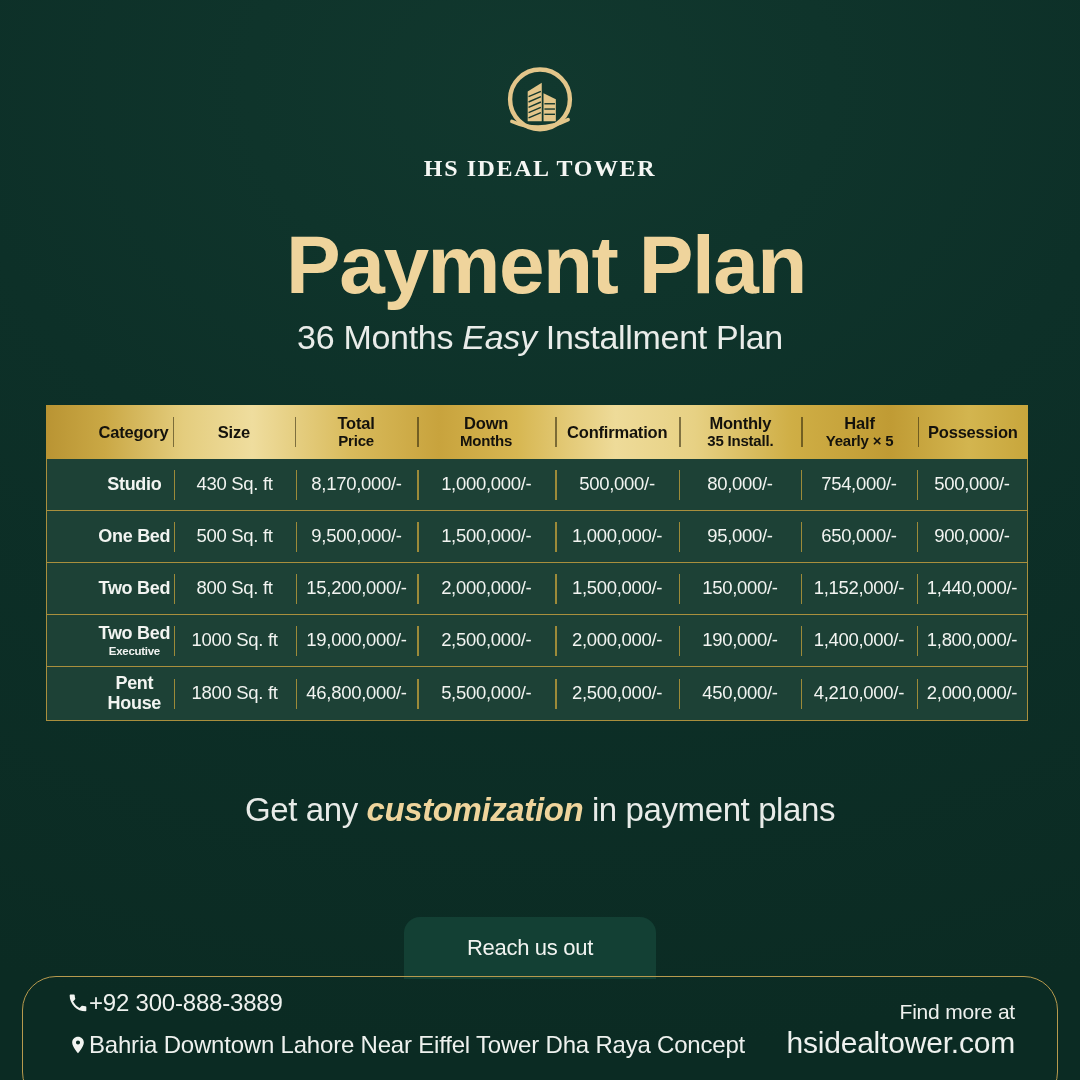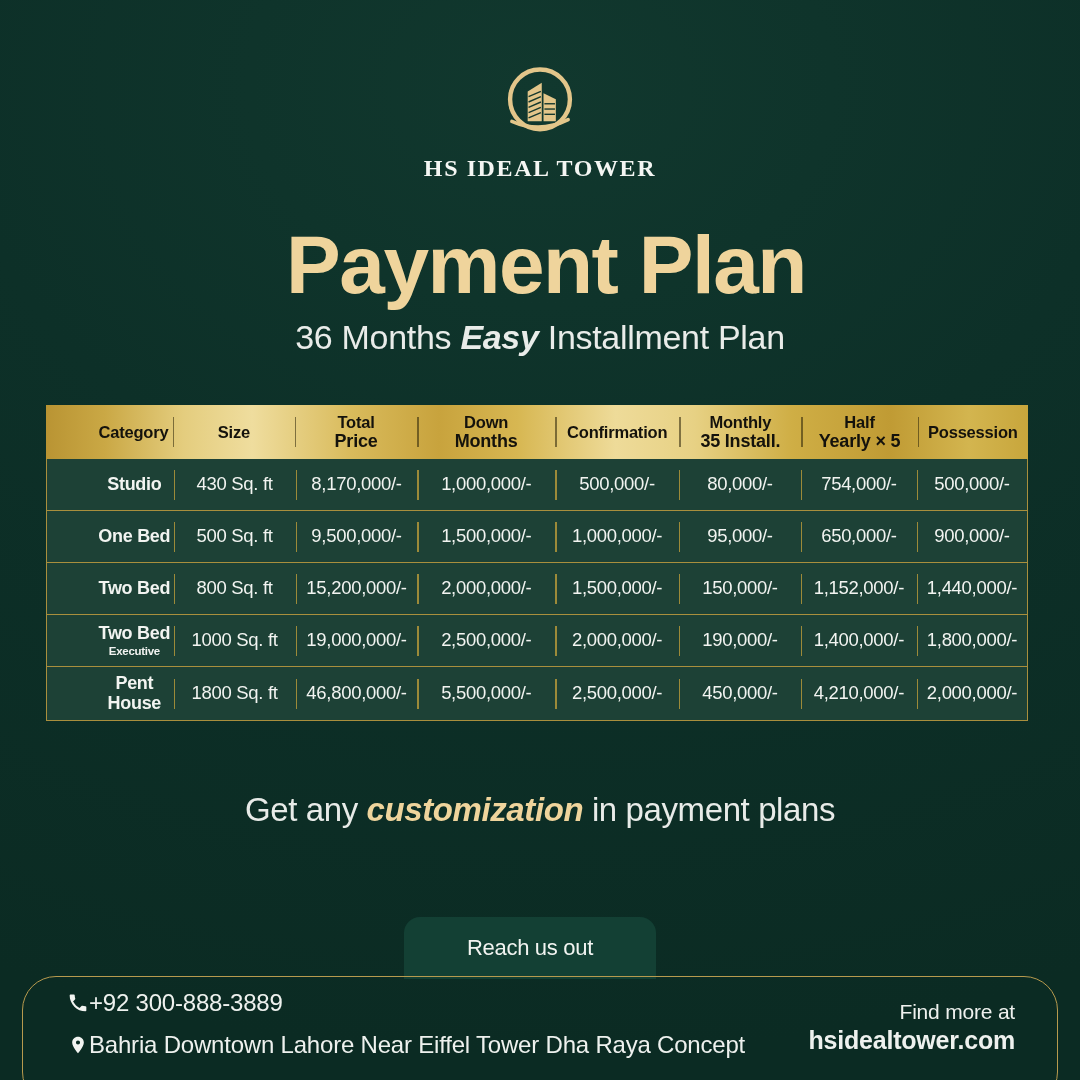--- a/index.html
+++ b/index.html
@@ -43,21 +43,21 @@
     padding-left:12px;
   }
   .subtitle {
     position:absolute; top:318px; left:0; right:0;
     text-align:center;
     font-size:34px;
     font-weight:500;
     color:#e9ece9;
     letter-spacing:-0.3px;
   }
-  .subtitle .em { font-style:italic; font-weight:700; }
+  .subtitle .em { font-style:italic; font-weight:400; }
 
   
   .table-wrap {
     position:absolute;
     left:46px; top:405px;
     width:982px;
   }
   .thead {
     display:flex;
     height:54px;
@@ -77,21 +77,21 @@
     position:relative;
     letter-spacing:-0.2px;
   }
   .thead .cell + .cell::before {
     content:"";
     position:absolute; left:0; top:50%;
     transform:translateY(-50%);
     width:1.5px; height:30px;
     background:rgba(40,32,8,.55);
   }
-  .thead .cell .sub { display:block; font-size:18px; }
+  .thead .cell .sub { display:block; font-size:15px; }
 
   .tbody { border:1px solid #a98f3d; border-top:none; }
   .trow {
     display:flex;
     align-items:center;
     height:52px;
     background:#1d4136;
     border-bottom:1px solid #a98f3d;
   }
   .trow:last-child { border-bottom:none; height:53px; }
@@ -171,21 +171,21 @@
     font-weight:400;
     letter-spacing:-0.2px;
   }
   .findmore {
     position:absolute; right:42px; top:22px;
     text-align:right;
     color:#eef1ee;
     line-height:1.22;
   }
   .findmore .l1 { font-size:21px; font-weight:400; letter-spacing:-0.2px;text-align:right; }
-  .findmore .l2 { font-size:25px; font-weight:700; letter-spacing:-0.2px; }
+  .findmore .l2 { font-size:30px; font-weight:400; letter-spacing:-0.2px; }
 </style>
 </head>
 <body>
 
 <div class="page">
 
   <div class="logo-block">
     <span class="logo-mark">
       <svg viewBox="0 0 100 100" width="88" height="88" aria-hidden="true">
         <circle cx="50" cy="47" r="34" fill="none" stroke="#e3c68a" stroke-width="5"></circle>

